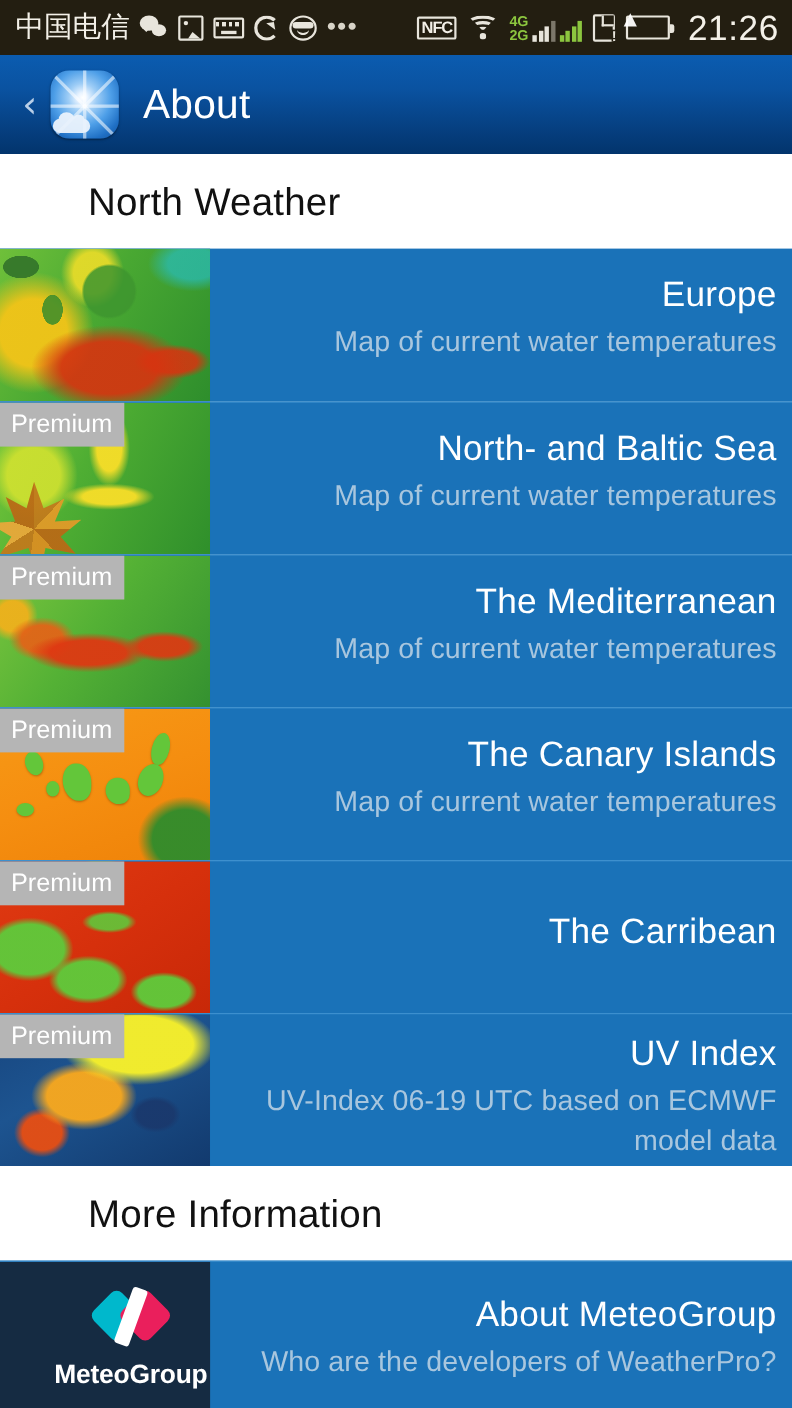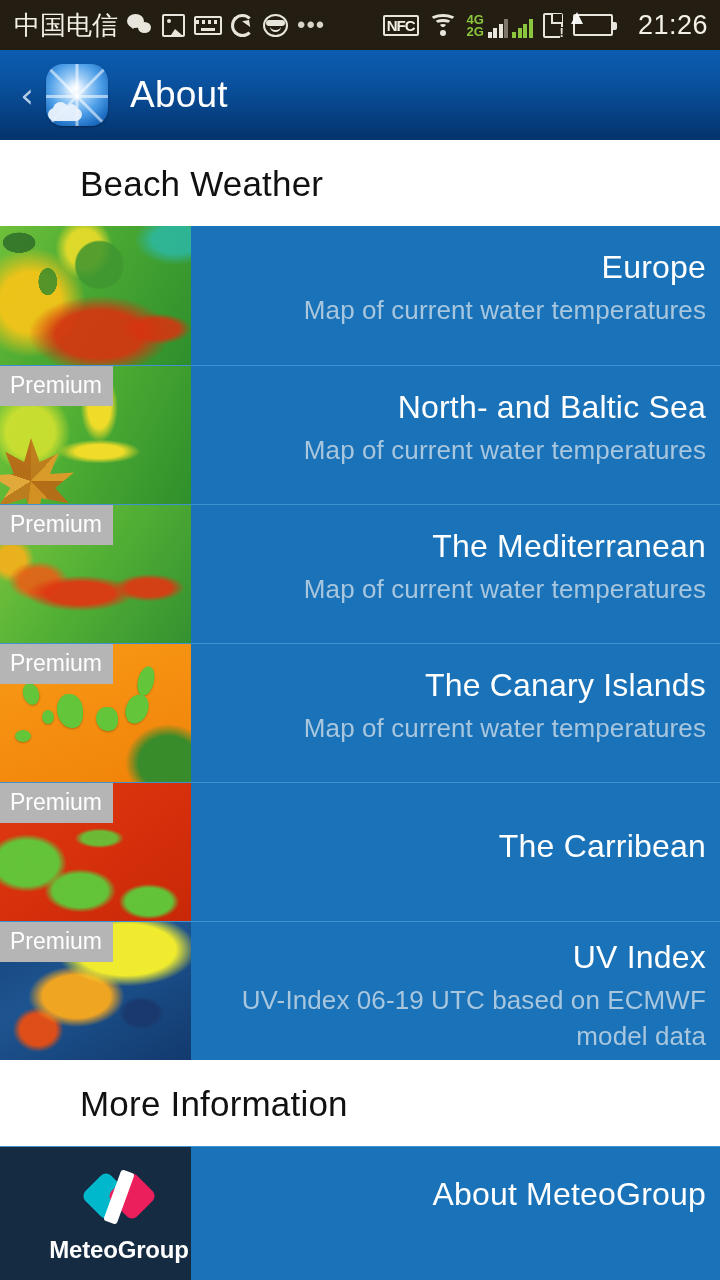--- a/index.html
+++ b/index.html
@@ -15,21 +15,21 @@
   .statusbar{
     height:50px; width:100%;
     background:#231e11;
     display:flex; align-items:center;
     padding:0 12px 0 14px;
     color:#f3f0e8;
   }
   .sb-left{ display:flex; align-items:center; gap:9px; flex:1; }
   .carrier{ font-size:26px; letter-spacing:0px; font-family:"DejaVu Sans", sans-serif; line-height:1;}
   .sb-right{ display:flex; align-items:center; gap:10px; }
-  .clock{ font-size:27px; margin-left:15px; letter-spacing:0.5px; }
+  .clock{ font-size:32px; margin-left:6px; letter-spacing:0.5px; }
 
   .ic{ display:inline-block; position:relative; }
   
   .ic-wechat{ width:26px; height:22px; }
   .ic-wechat .b1{ position:absolute; width:17px;height:14px;border-radius:50%;background:#e8e5dc; left:0; top:0;}
   .ic-wechat .b2{ position:absolute; width:13px;height:11px;border-radius:50%;background:#e8e5dc; left:11px; top:8px;}
   .ic-wechat .b1:after{content:"";position:absolute;width:0;height:0;border:4px solid transparent;border-top-color:#e8e5dc;left:2px;bottom:-5px;}
   
   .ic-pic{ width:23px;height:23px;border:2.5px solid #e8e5dc;border-radius:2px;}
   .ic-pic:before{content:"";position:absolute;width:4px;height:4px;border-radius:50%;background:#e8e5dc;left:3px;top:3px;}
@@ -274,21 +274,21 @@
       <span class="ray" style="transform:rotate(135deg)"></span>
       <span class="ray" style="transform:rotate(180deg)"></span>
       <span class="ray" style="transform:rotate(225deg)"></span>
       <span class="ray" style="transform:rotate(270deg)"></span>
       <span class="ray" style="transform:rotate(315deg)"></span>
       <span class="cloud"></span>
     </div>
     <div class="app-title">About</div>
   </div>
 
-  <div class="section-head">Beach Weather</div>
+  <div class="section-head">North Weather</div>
 
   <div class="row first">
     <div class="thumb">
       <div class="map m-europe">
           <div class="land"></div>
         </div>
     </div>
     <div class="rowtext">
       <div class="rowtitle">Europe</div>
       <div class="rowsub">Map of current water temperatures</div>
@@ -365,16 +365,17 @@
     <div class="thumb m-meteo">
       <div class="mg-mark">
         <span class="d teal"></span>
           <span class="d pink"></span>
           <span class="slash"></span>
       </div>
       <div class="mg-word">MeteoGroup</div>
     </div>
     <div class="rowtext" style="padding-top:28px">
       <div class="rowtitle">About MeteoGroup</div>
+      <div class="rowsub">Who are the developers of WeatherPro?</div>
     </div>
   </div>
 
 </div>
 
 </body></html>

